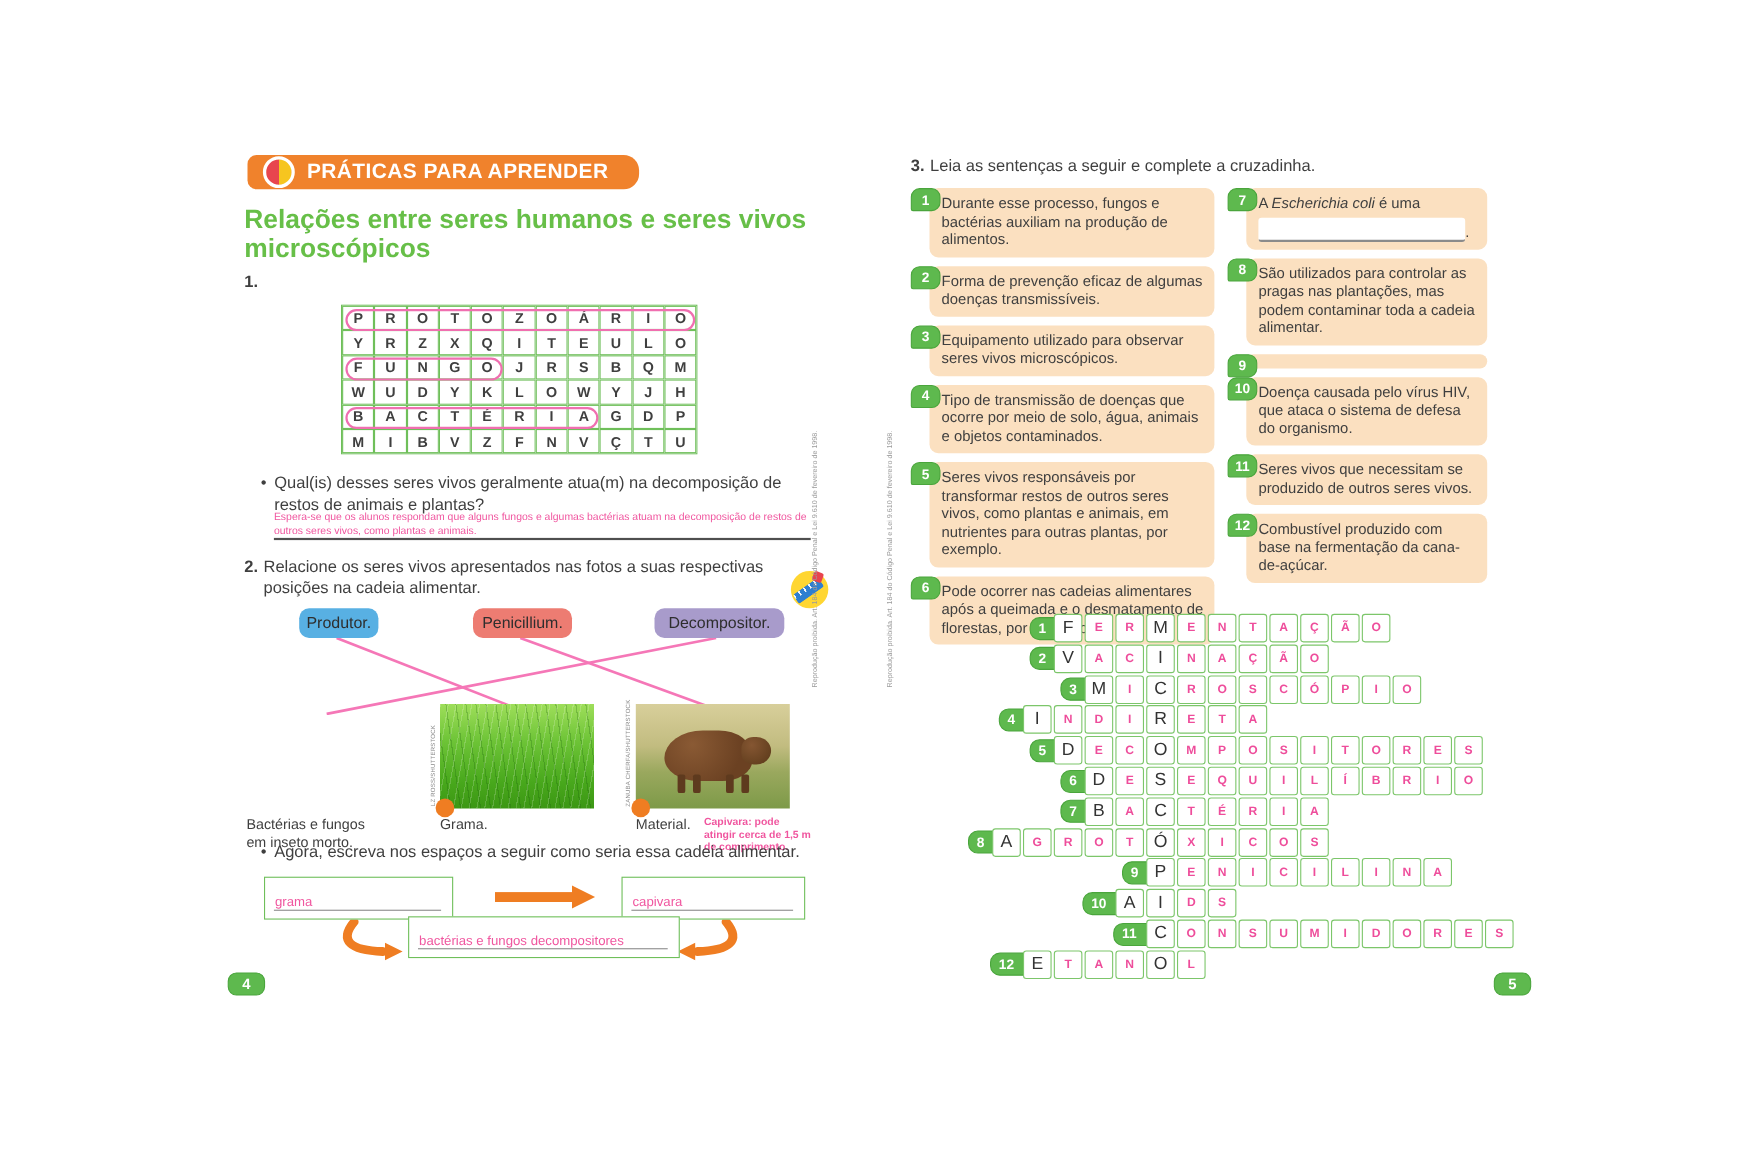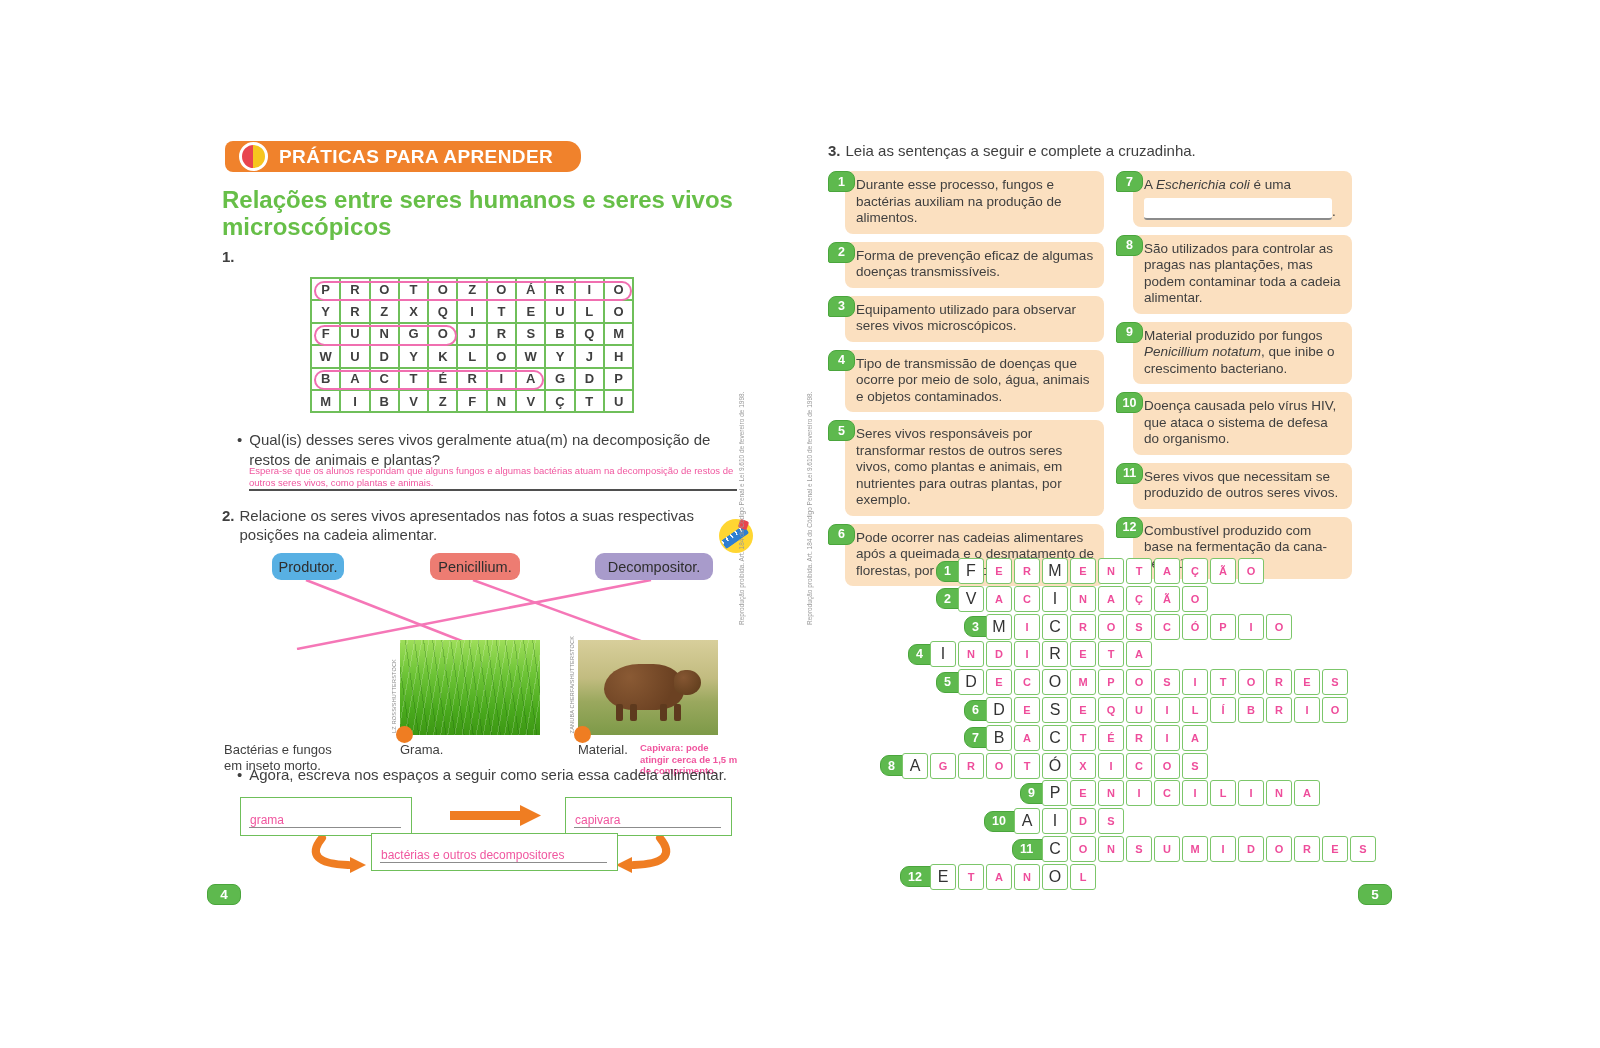--- a/index.html
+++ b/index.html
@@ -263,21 +263,21 @@
     <div class="chain-box" style="left:30px;top:37px;width:172px;height:39px;">
       <span class="chain-line"></span>
       <span class="chain-text hand">grama</span>
     </div>
     <div class="chain-box" style="left:355px;top:37px;width:167px;height:39px;">
       <span class="chain-line"></span>
       <span class="chain-text hand">capivara</span>
     </div>
     <div class="chain-box" style="left:161px;top:73px;width:247px;height:38px;">
       <span class="chain-line"></span>
-      <span class="chain-text hand">bactérias e outros decompositores</span>
+      <span class="chain-text hand">bactérias e fungos decompositores</span>
     </div>
   </div>
 
   <div class="page-badge" style="left:207px;top:884px;">4</div>
   <div class="sidebar-note" style="left:738px;top:405px;height:220px;">Reprodução proibida. Art. 184 do Código Penal e Lei 9.610 de fevereiro de 1998.</div>
 
   <div class="abs q-item" style="left:828px;top:141px;width:420px;">
     <span class="q-num">3.</span>
     <span>Leia as sentenças a seguir e complete a cruzadinha.</span>
   </div>
@@ -312,21 +312,20 @@
       <div class="clue">
         <span class="clue-badge">7</span>
         <div class="clue-text"><span>A </span><i>Escherichia coli</i><span> é uma</span><span class="clue-blank"></span><span>.</span></div>
       </div>
       <div class="clue">
         <span class="clue-badge">8</span>
         <div class="clue-text"><span>São utilizados para controlar as pragas nas plantações, mas podem contaminar toda a cadeia alimentar.</span></div>
       </div>
       <div class="clue">
         <span class="clue-badge">9</span>
-        <div class="clue-text"><span>Material produzido por fungos </span><i>Penicillium notatum</i><span>, que inibe o crescimento bacteriano.</span></div>
       </div>
       <div class="clue">
         <span class="clue-badge">10</span>
         <div class="clue-text"><span>Doença causada pelo vírus HIV, que ataca o sistema de defesa do organismo.</span></div>
       </div>
       <div class="clue">
         <span class="clue-badge">11</span>
         <div class="clue-text"><span>Seres vivos que necessitam se produzido de outros seres vivos.</span></div>
       </div>
       <div class="clue">

